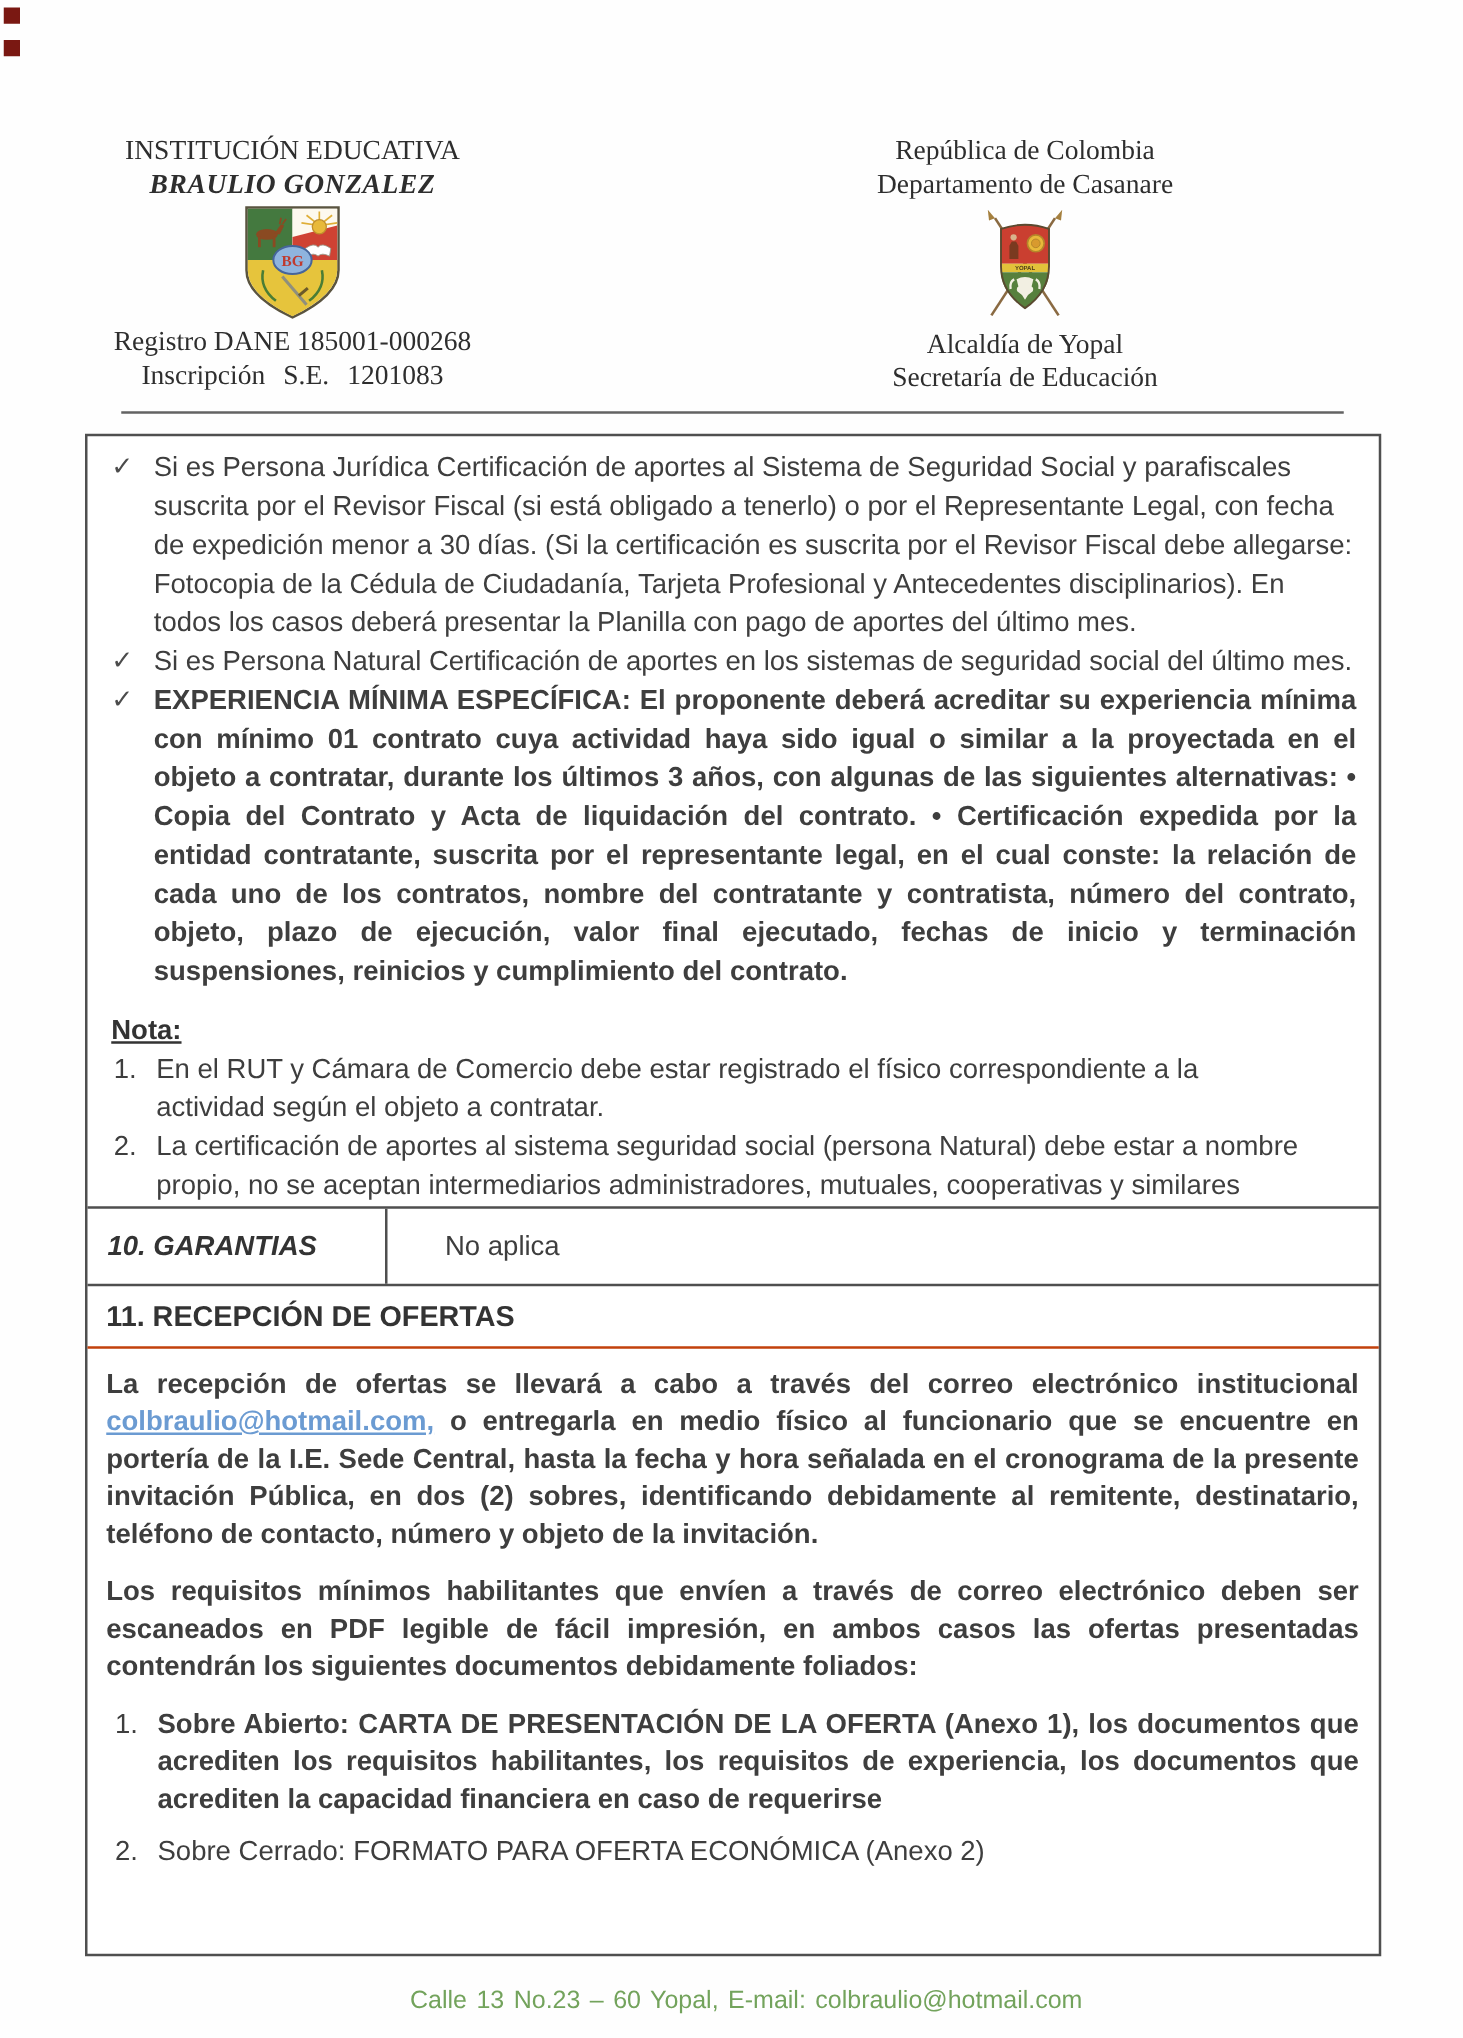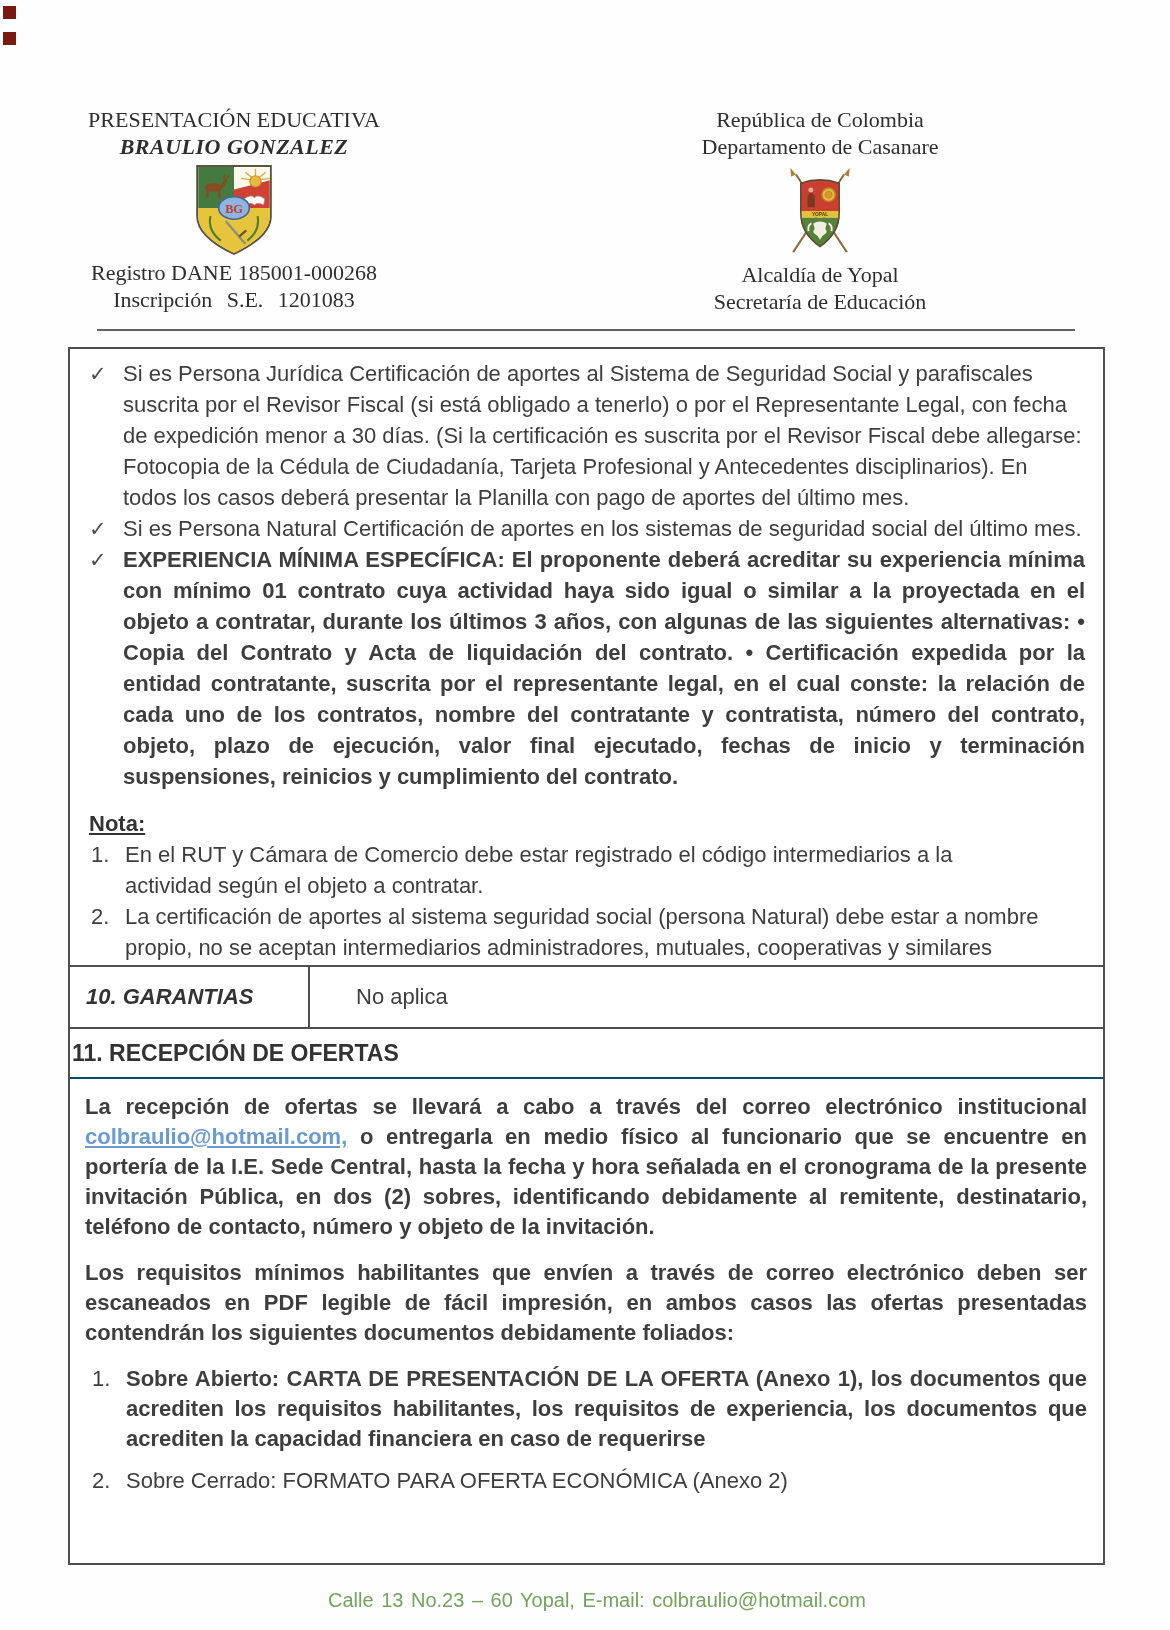--- a/index.html
+++ b/index.html
@@ -40,39 +40,39 @@
   .num-item{display:flex;}
   .num{width:34px;flex:none;padding-left:7px;}
   .num-text{flex:1;}
   .w855{max-width:855px;}
   .w930{max-width:930px;}
 
   .row-g{display:flex;align-items:stretch;border-top:2px solid #4f4f4f;border-bottom:2px solid #4f4f4f;height:60px;margin-top:2px;font-size:22px;}
   .cell-l{width:222px;flex:none;border-right:2px solid #4f4f4f;display:flex;align-items:center;padding-left:16px;font-weight:bold;color:#333;font-style:italic;}
   .cell-r{display:flex;align-items:center;padding-left:46px;color:#3e3e3e;text-align:center;}
 
-  .row-t{height:48px;border-bottom:2px solid #0c4a6e;display:flex;align-items:center;padding-left:2px;font-weight:bold;font-size:23px;color:#333;}
+  .row-t{height:48px;border-bottom:2px solid #c2410c;display:flex;align-items:center;padding-left:15px;font-weight:bold;font-size:23px;color:#333;}
 
   .rec-body{padding:13px 16px 0 15px;font-size:22px;line-height:30px;}
   .rec-body p{margin:0 0 16px 0;}
   .link{color:#6b9bd2;text-decoration:underline;cursor:pointer;}
   .gap2{margin-top:12px;}
 
   .footer{position:absolute;left:0;top:1589px;width:100%;text-align:center;color:#73a35c;font-size:20px;word-spacing:2px;padding-left:12px;}
 </style>
 </head>
 <body>
 
 <div class="page">
 
   <div class="scan-mark m1"></div>
   <div class="scan-mark m2"></div>
 
   <div class="hdr hdr-left">
-    <div>PRESENTACIÓN EDUCATIVA</div>
+    <div>INSTITUCIÓN EDUCATIVA</div>
     <div class="t-bolditalic">BRAULIO GONZALEZ</div>
     <svg class="crest" width="92" height="94" viewBox="0 0 82 92">
       <path d="M5,3 H77 V52 Q77,72 41,89 Q5,72 5,52 Z" fill="#fdf9ee" stroke="#5a5440" stroke-width="2"></path>
       <path d="M6,4 H41 V44 H6 Z" fill="#44793f"></path>
       <path d="M41,4 H76 V44 H41 Z" fill="#fdf9ee"></path>
       <path d="M41,26 L76,17 V44 H41 Z" fill="#cf4233"></path>
       <g stroke="#dfae35" stroke-width="1.3">
         <line x1="62" y1="17" x2="62" y2="6"></line>
           <line x1="62" y1="17" x2="52" y2="9"></line>
           <line x1="62" y1="17" x2="72" y2="9"></line>
@@ -147,21 +147,21 @@
       <div class="chk-item">
         <span class="chk">✓</span>
         <div class="chk-text jst">EXPERIENCIA MÍNIMA ESPECÍFICA: El proponente deberá acreditar su experiencia mínima con mínimo 01 contrato cuya actividad haya sido igual o similar a la proyectada en el objeto a contratar, durante los últimos 3 años, con algunas de las siguientes alternativas: • Copia del Contrato y Acta de liquidación del contrato. • Certificación expedida por la entidad contratante, suscrita por el representante legal, en el cual conste: la relación de cada uno de los contratos, nombre del contratante y contratista, número del contrato, objeto, plazo de ejecución, valor final ejecutado, fechas de inicio y terminación suspensiones, reinicios y cumplimiento del contrato.</div>
       </div>
     </div>
 
     <div class="nota">
       <div class="nota-title">Nota:</div>
       <div class="num-item">
         <span class="num">1.</span>
-        <div class="num-text w855">En el RUT y Cámara de Comercio debe estar registrado el código intermediarios a la actividad según el objeto a contratar.</div>
+        <div class="num-text w855">En el RUT y Cámara de Comercio debe estar registrado el físico correspondiente a la actividad según el objeto a contratar.</div>
       </div>
       <div class="num-item">
         <span class="num">2.</span>
         <div class="num-text w930">La certificación de aportes al sistema seguridad social (persona Natural) debe estar a nombre propio, no se aceptan intermediarios administradores, mutuales, cooperativas y similares</div>
       </div>
     </div>
 
     <div class="row-g">
       <div class="cell-l">10. GARANTIAS</div>
       <div class="cell-r">No aplica</div>

